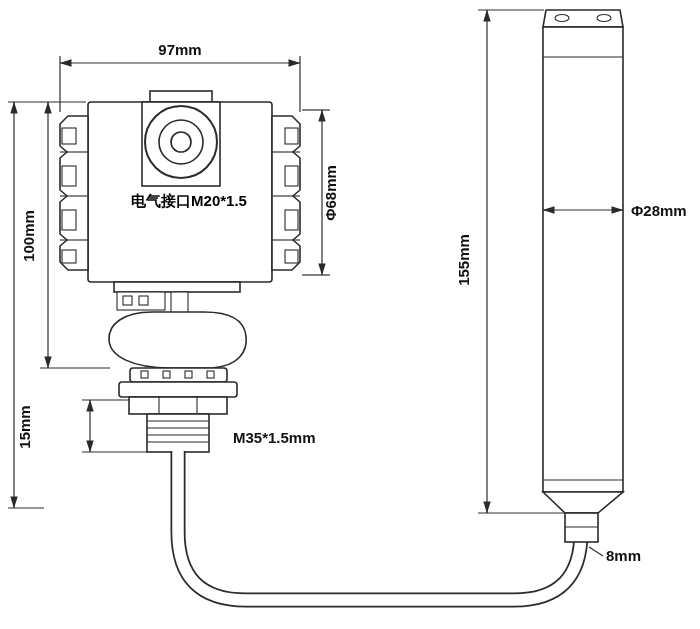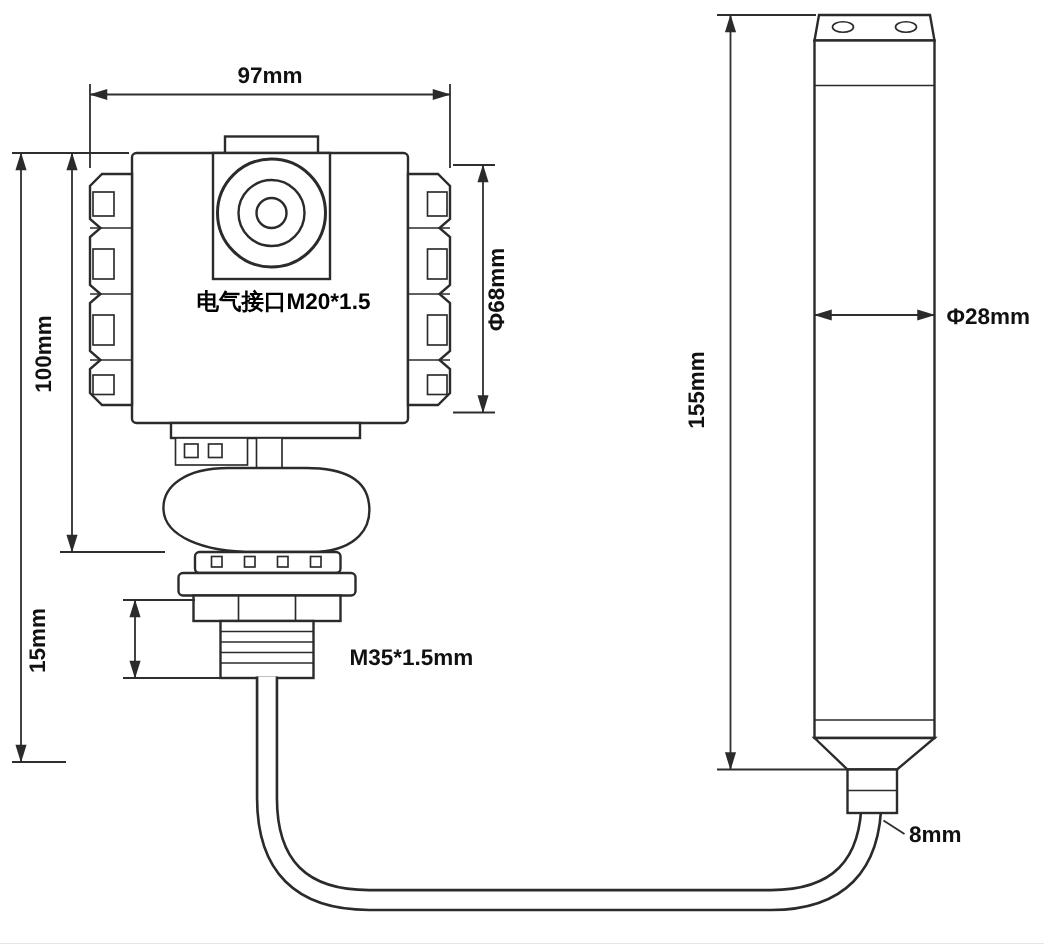--- a/index.html
+++ b/index.html
@@ -1,16 +1,16 @@
 <!DOCTYPE html>
 <html><head>
 <meta charset="utf-8">
 <style>
   html,body{margin:0;padding:0;background:#ffffff;}
-  .wrap{width:696px;height:629px;position:relative;background:#22c55e;font-family:"Liberation Sans",sans-serif;overflow:hidden;}
+  .wrap{width:696px;height:629px;position:relative;background:#c2410c;font-family:"Liberation Sans",sans-serif;overflow:hidden;}
   svg{display:block;}
   .outline{fill:#ffffff;stroke:#2b2b2b;stroke-width:1.6;}
   .outline2{fill:#ffffff;stroke:#2b2b2b;stroke-width:2;}
   .detail{fill:none;stroke:#2b2b2b;stroke-width:1.1;}
   .detailf{fill:#ffffff;stroke:#2b2b2b;stroke-width:1.1;}
   .dim{stroke:#2e2e2e;stroke-width:1.2;fill:none;}
   .dimtext{font-family:"Liberation Sans",sans-serif;font-size:15px;font-weight:700;fill:#111111;}
   .cntext{font-family:"Liberation Sans",sans-serif;font-size:15px;font-weight:700;fill:#000000;}
 </style>
 </head>

